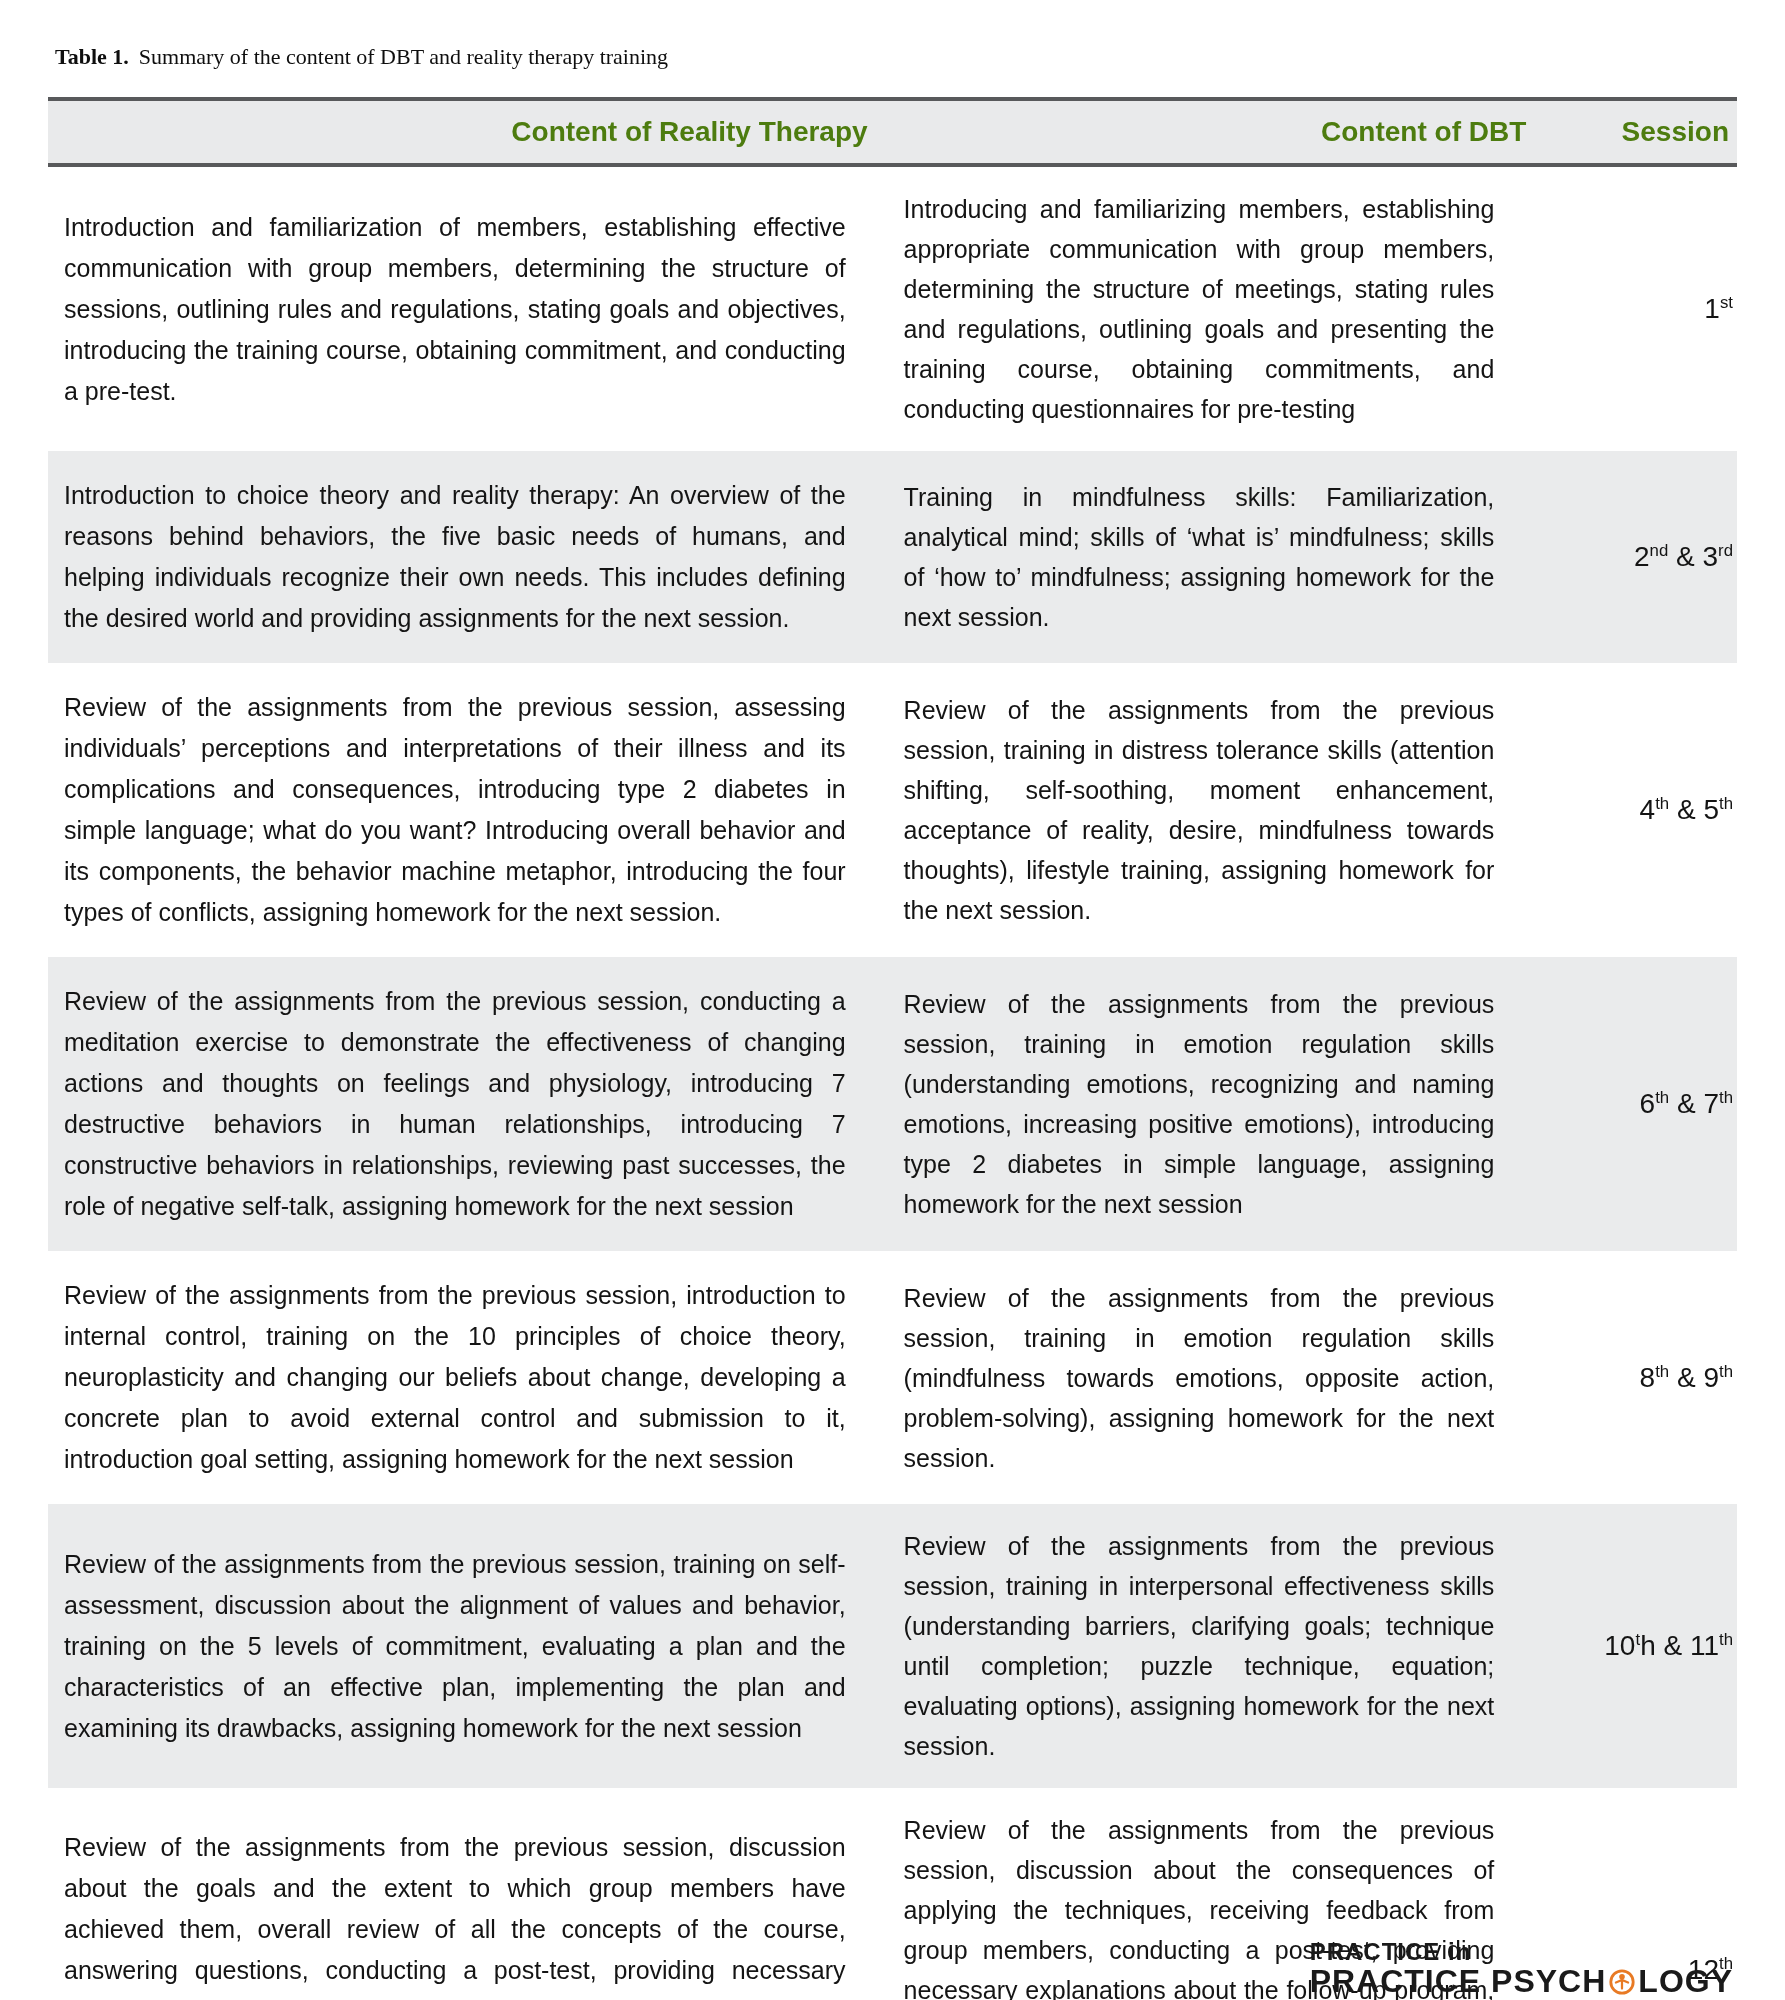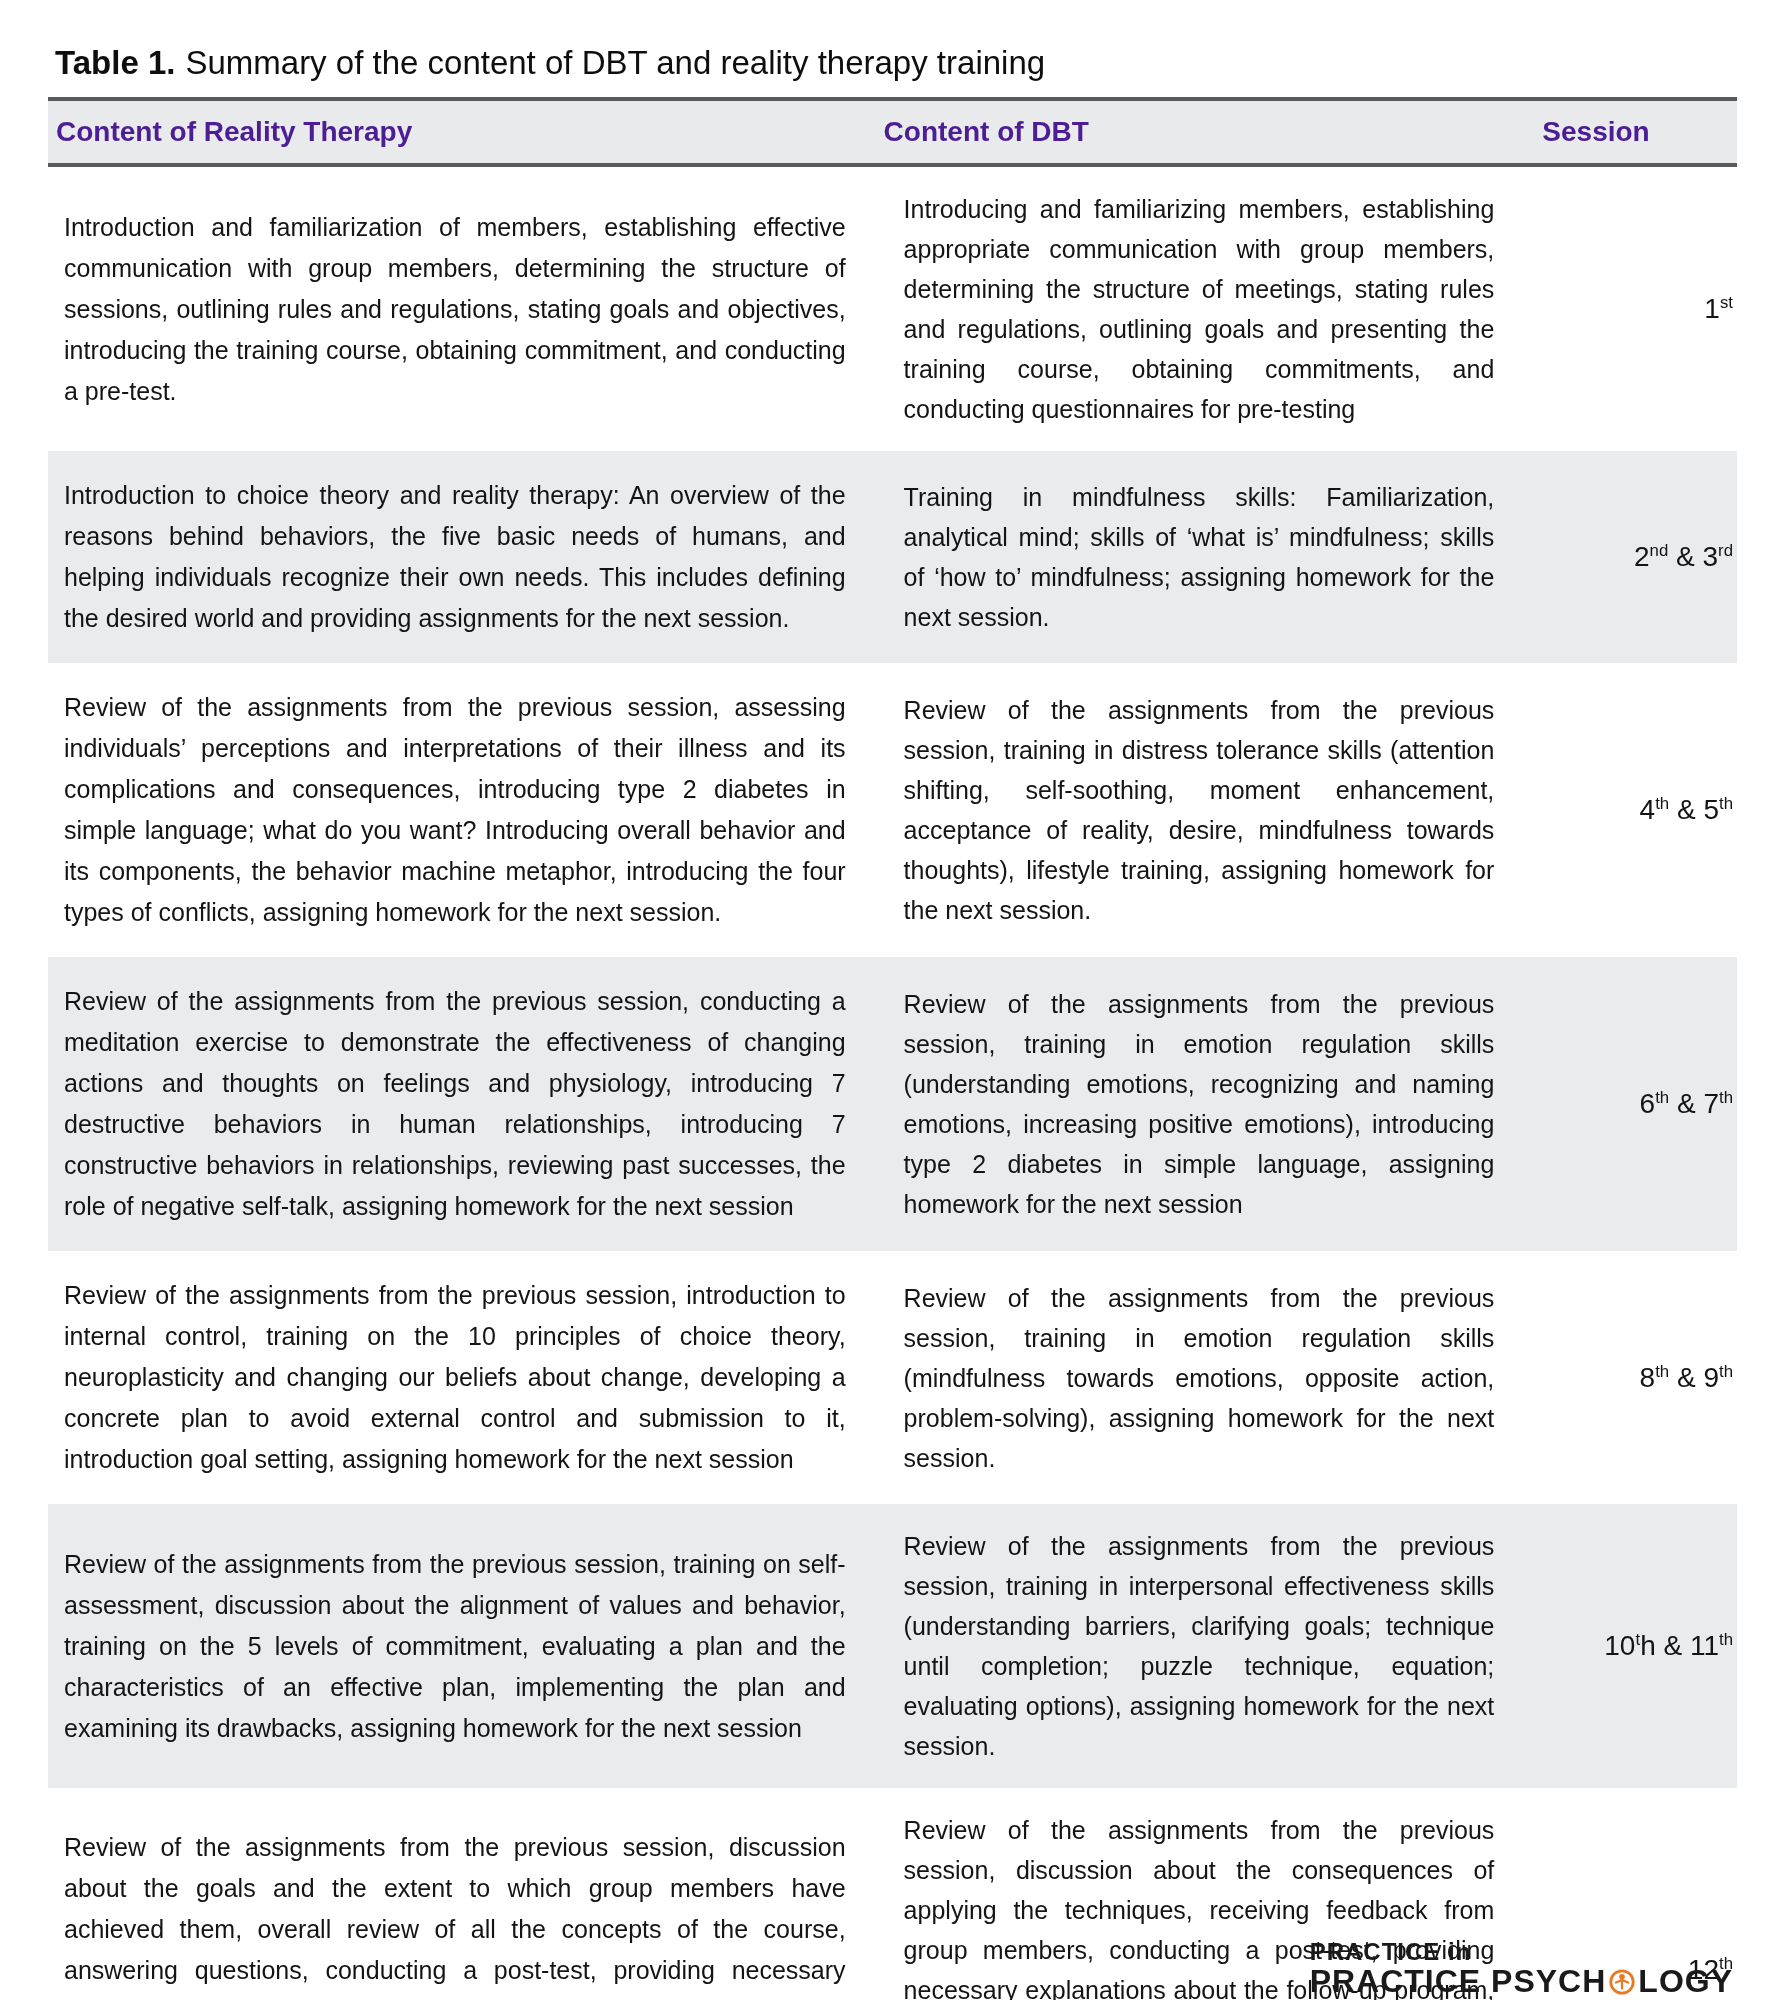--- a/index.html
+++ b/index.html
@@ -11,35 +11,35 @@
   }
   *{box-sizing:border-box;}
   html,body{margin:0;padding:0;}
   body{
     width:1785px;height:2000px;background:#ffffff;
     font-family:"Liberation Sans",sans-serif;color:var(--text-col);
     position:relative;overflow:hidden;
   }
   .title{
     position:absolute;left:55px;top:44px;
-    font-family:Liberation Sans, sans-serif;font-size:33px;color:#0e0e0e;
+    font-family:Liberation Serif, serif;font-size:22px;color:#0e0e0e;
     white-space:nowrap;
   }
   .title .title-label{font-weight:bold;margin-right:10px;}
   table.main{
     position:absolute;left:48px;top:97px;width:1689px;
     border-collapse:collapse;table-layout:fixed;
     border-bottom:4px solid var(--border-col);
   }
   thead th{
     background:var(--header-bg);
     border-top:4px solid var(--border-col);
     border-bottom:4px solid var(--border-col);
-    font-size:28px;font-weight:bold;color:#4c1d95;
-    padding:15px 8px;text-align:left;
+    font-size:28px;font-weight:bold;color:#4d7c0f;
+    padding:15px 8px;text-align:right;
   }
   th.col-rt{width:49%;}
   th.col-dbt{width:39%;}
   th.col-session{width:12%;}
   tbody tr.stripe td{background:var(--stripe-bg);}
   tbody td{vertical-align:middle;font-size:25px;}
   td.rt-cell{
     padding:24px 30px 24px 16px;text-align:justify;line-height:41px;
   }
   td.dbt-cell{

